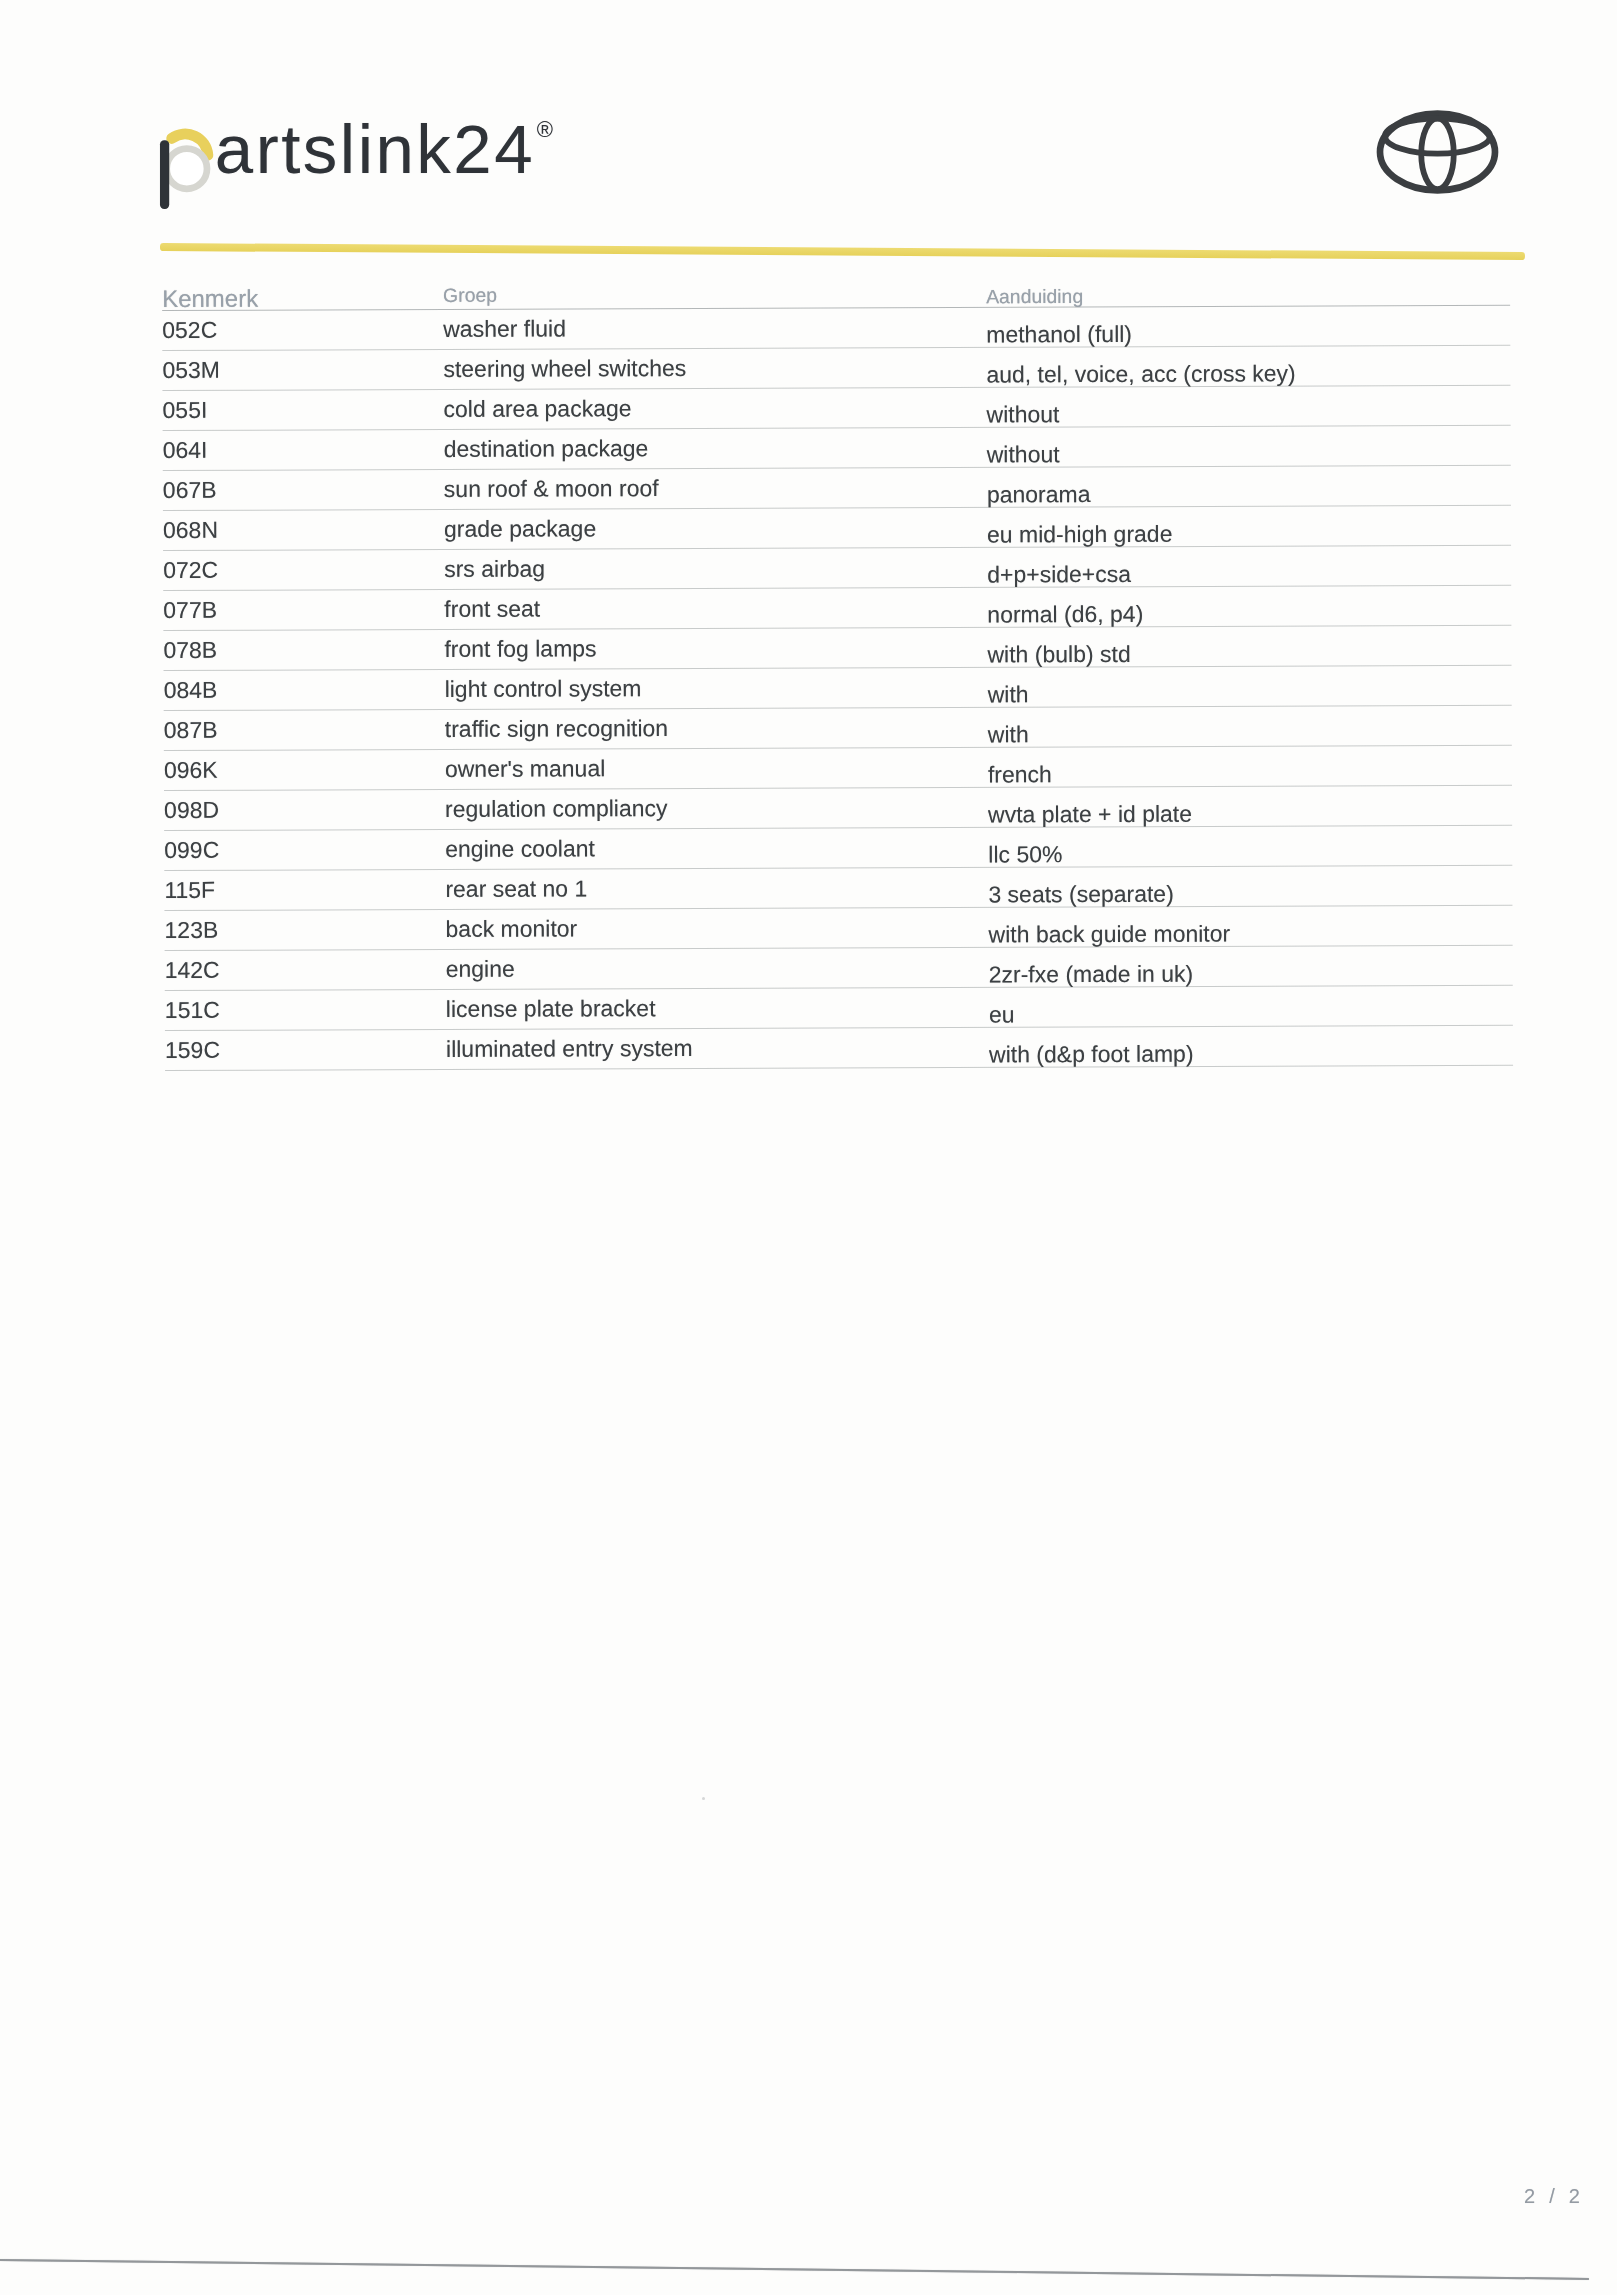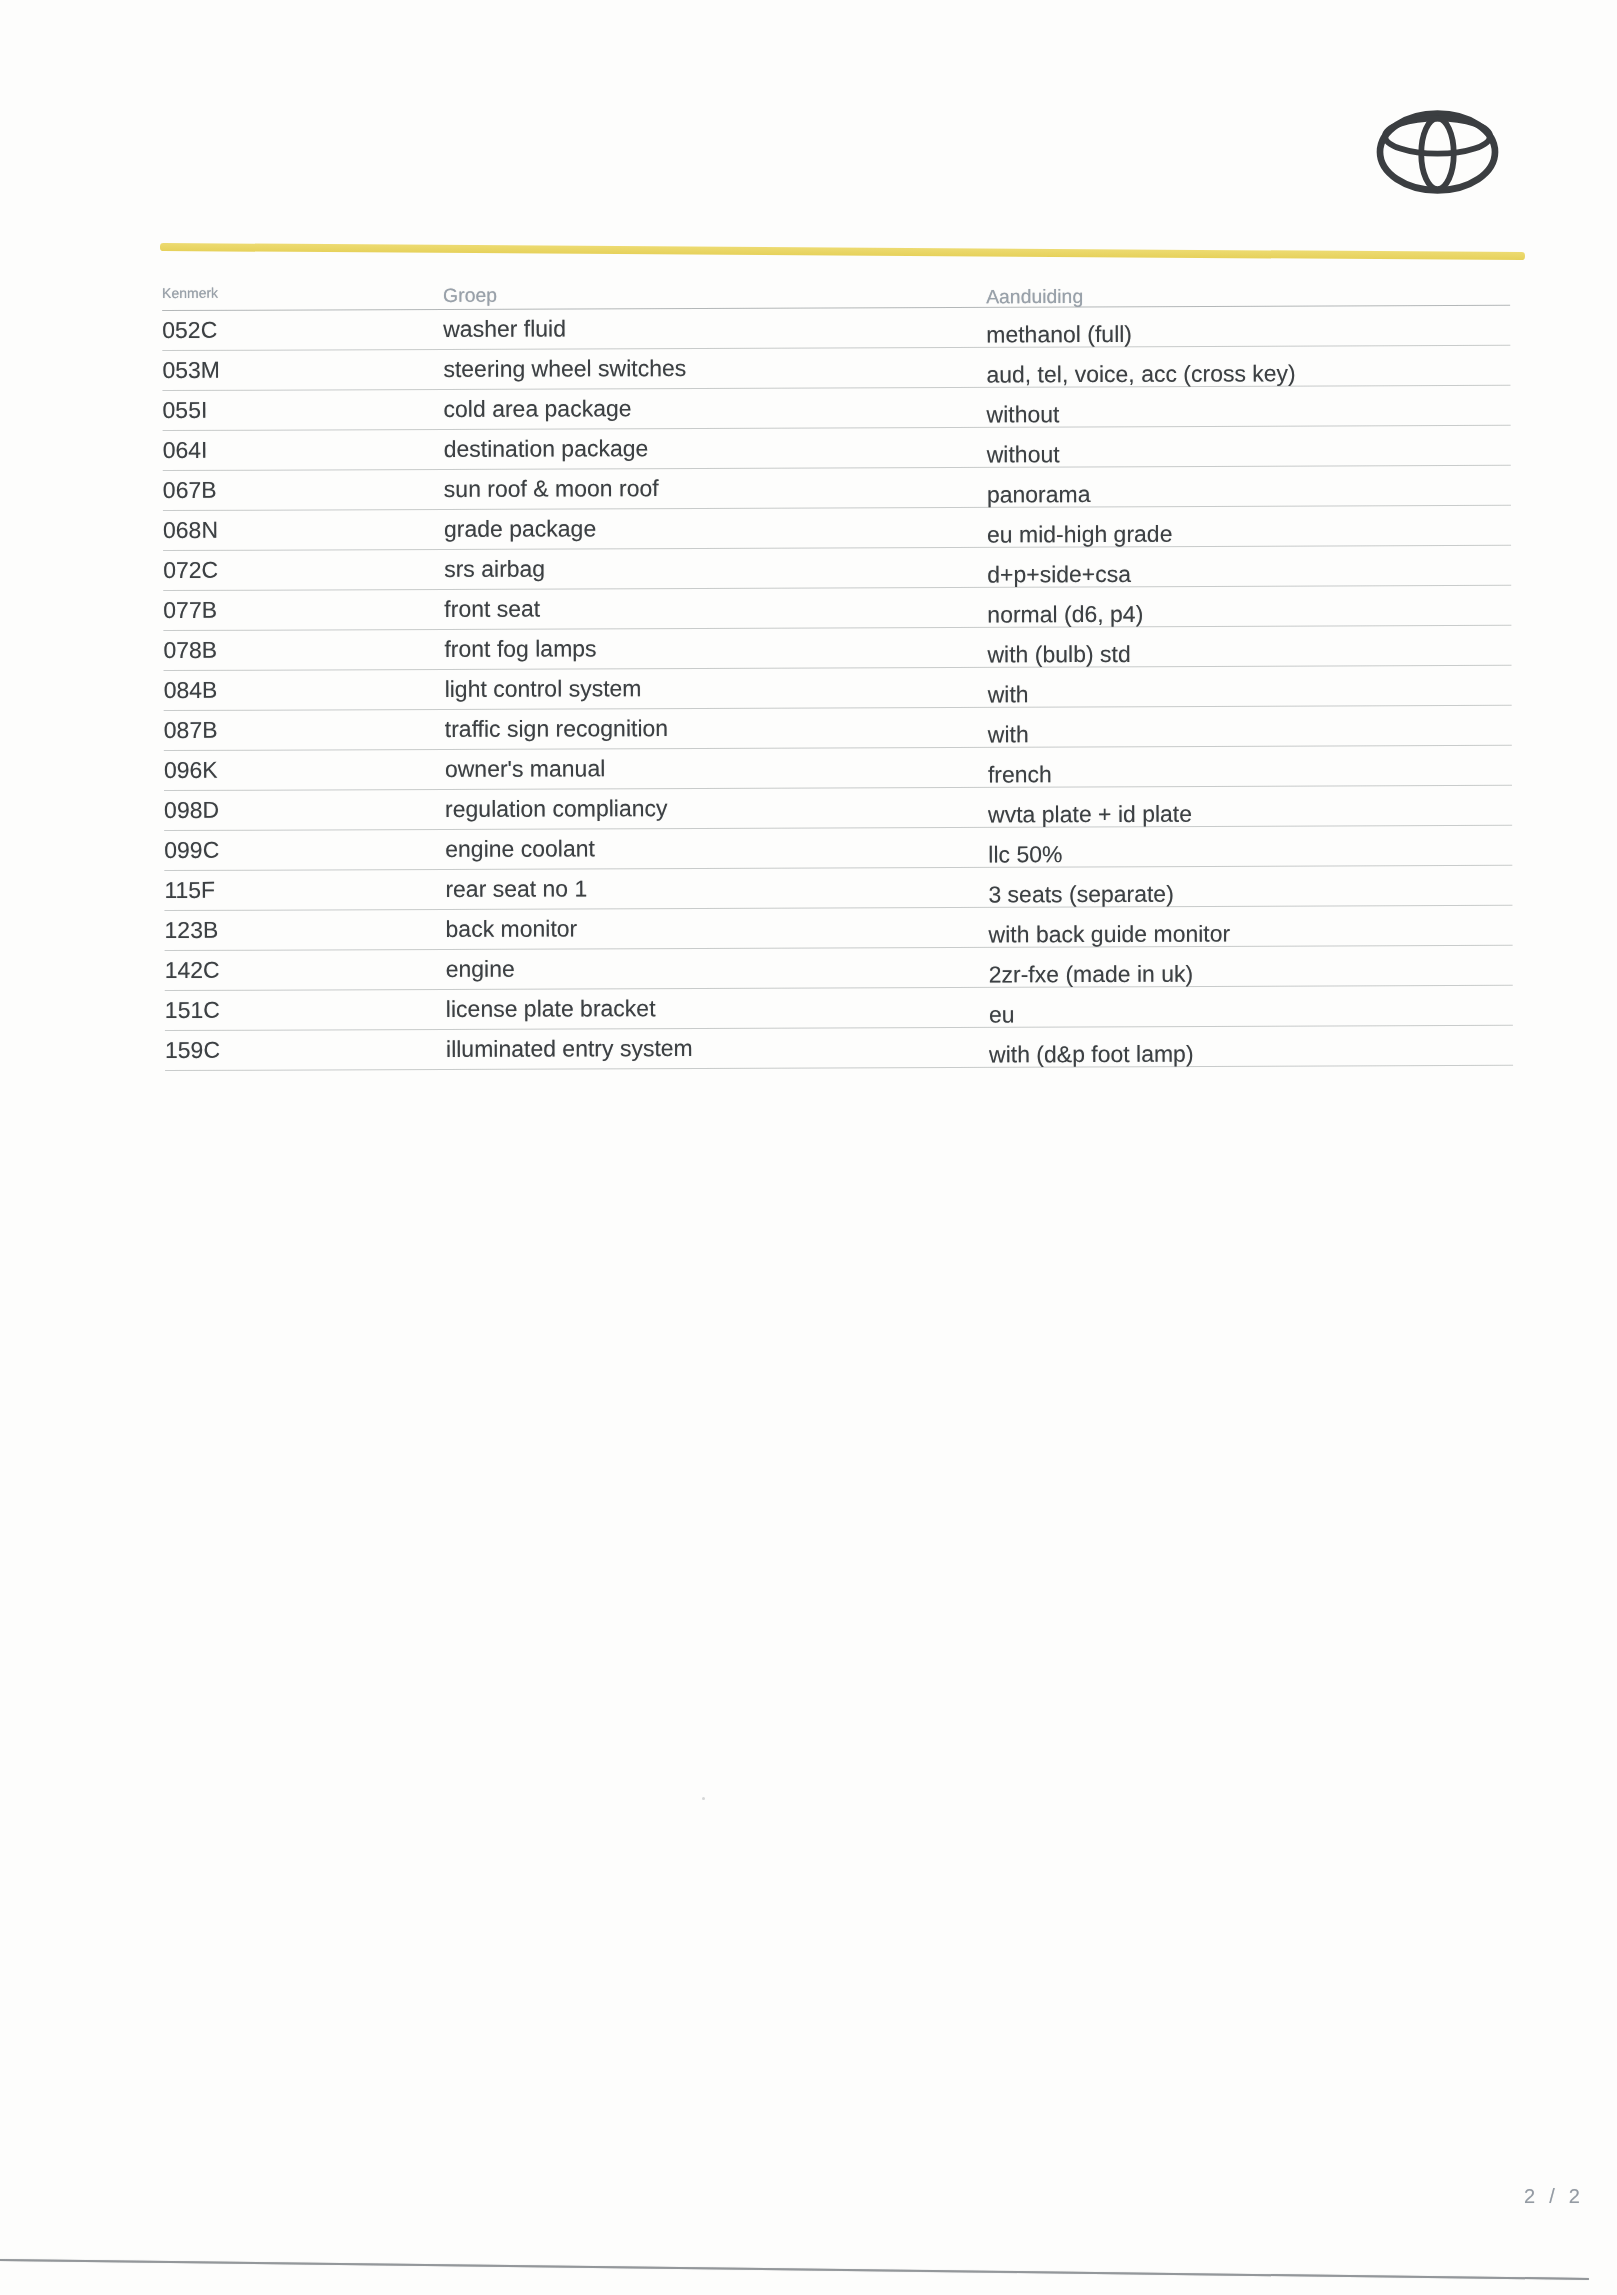--- a/index.html
+++ b/index.html
@@ -81,32 +81,44 @@
   .speck{
     position:absolute;left:702px;top:1797px;width:3.4px;height:3.4px;
     border-radius:50%;background:#b4b8ba;opacity:.55;
   }
 </style>
 </head>
 <body>
 
 <div class="page">
 
+  <div class="logo">
+    <svg class="p-mark" width="56" height="89" viewBox="0 0 66 106">
+
+      <path d="M 16 22 A 27 27 0 0 1 59 42" fill="none" stroke="#e8d05c" stroke-width="13" stroke-linecap="round"></path>
+
+      <circle cx="34" cy="58" r="24" fill="#ffffff" stroke="#d6d6d0" stroke-width="8"></circle>
+
+      <rect x="2" y="24" width="11" height="82" rx="5" fill="#2f3338"></rect>
+    </svg>
+    <span class="logo-text">artslink24</span>
+    <span class="logo-reg">®</span>
+  </div>
 
   <svg class="toyota" width="125" height="84" viewBox="0 0 300 200">
     <ellipse cx="150" cy="100" rx="138" ry="92" fill="none" stroke="#3b3e41" stroke-width="16"></ellipse>
     <ellipse cx="150" cy="104" rx="39" ry="85" fill="none" stroke="#3b3e41" stroke-width="14"></ellipse>
     <ellipse cx="150" cy="62" rx="126" ry="42" fill="none" stroke="#3b3e41" stroke-width="14"></ellipse>
   </svg>
 
   <div class="yellow-rule"></div>
 
   <div class="sheet-table">
     <div class="thead">
-      <div class="cell hcell" style="font-size:14px;">Kenmerk</div>
+      <div class="cell hcell" style="font-size:24px;">Kenmerk</div>
       <div class="cell hcell" style="font-size:19.4px;">Groep</div>
       <div class="cell hcell" style="font-size:19.4px;transform:translateY(3.4px);">Aanduiding</div>
     </div>
     <div id="tbody">
     <div class="trow">
       <div class="cell c1">052C</div>
       <div class="cell c2">washer fluid</div>
       <div class="cell c3">methanol (full)</div>
     </div>
 

